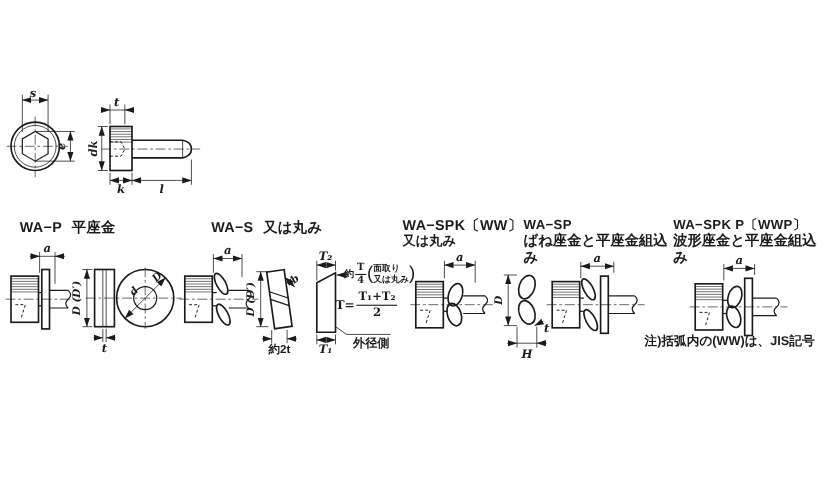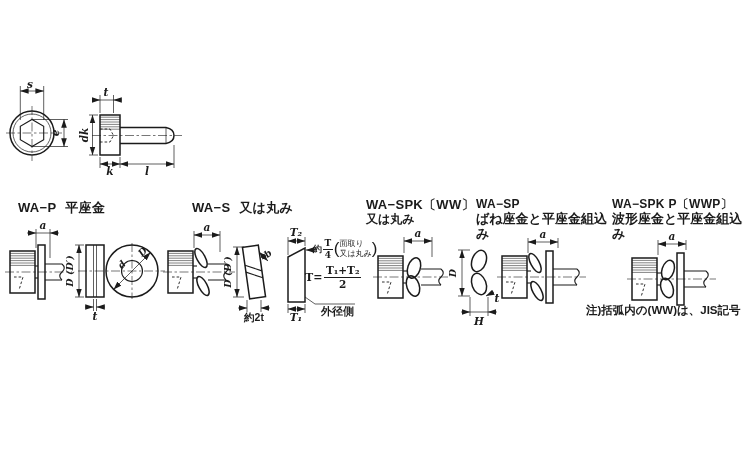--- a/index.html
+++ b/index.html
@@ -22,21 +22,21 @@
   .hdr.small .code{font-size:12px;}
   .hdr.small .nm{font-size:13px;}
   .hdr .stack{display:block;}
   .note{position:absolute;left:586px;top:303px;font-size:11.5px;font-weight:bold;white-space:nowrap;}
   .chamfer-note{position:absolute;left:313px;top:238px;display:flex;align-items:center;
        font-weight:bold;font-size:9px;white-space:nowrap;}
   .frac{display:inline-flex;flex-direction:column;align-items:center;line-height:1;
        font:bold 9px "DejaVu Serif",serif;margin:0 1px;}
   .frac .num{border-bottom:1px solid #1b1b1b;padding:0 1.5px 0.5px;}
   .frac .den{padding-top:0.5px;}
-  .twolines{display:inline-flex;flex-direction:column;font-size:8px;line-height:1.2;font-weight:normal;}
+  .twolines{display:inline-flex;flex-direction:column;font-size:8px;line-height:1.2;font-weight:bold;}
   .bigparen{font-size:17px;font-weight:normal;line-height:0.9;}
   .formula{position:absolute;left:305px;top:264px;display:flex;align-items:center;
        font:bold 11px "DejaVu Serif",serif;}
   .formula .frac{font:bold 10.5px "DejaVu Serif",serif;margin-left:2px;align-items:center;}
   .outer-side{position:absolute;left:321px;top:304px;font-size:11px;font-weight:bold;}
   .a2t{font:bold 10.5px "Liberation Sans",sans-serif;}
 </style>
 </head>
 <body>
 

